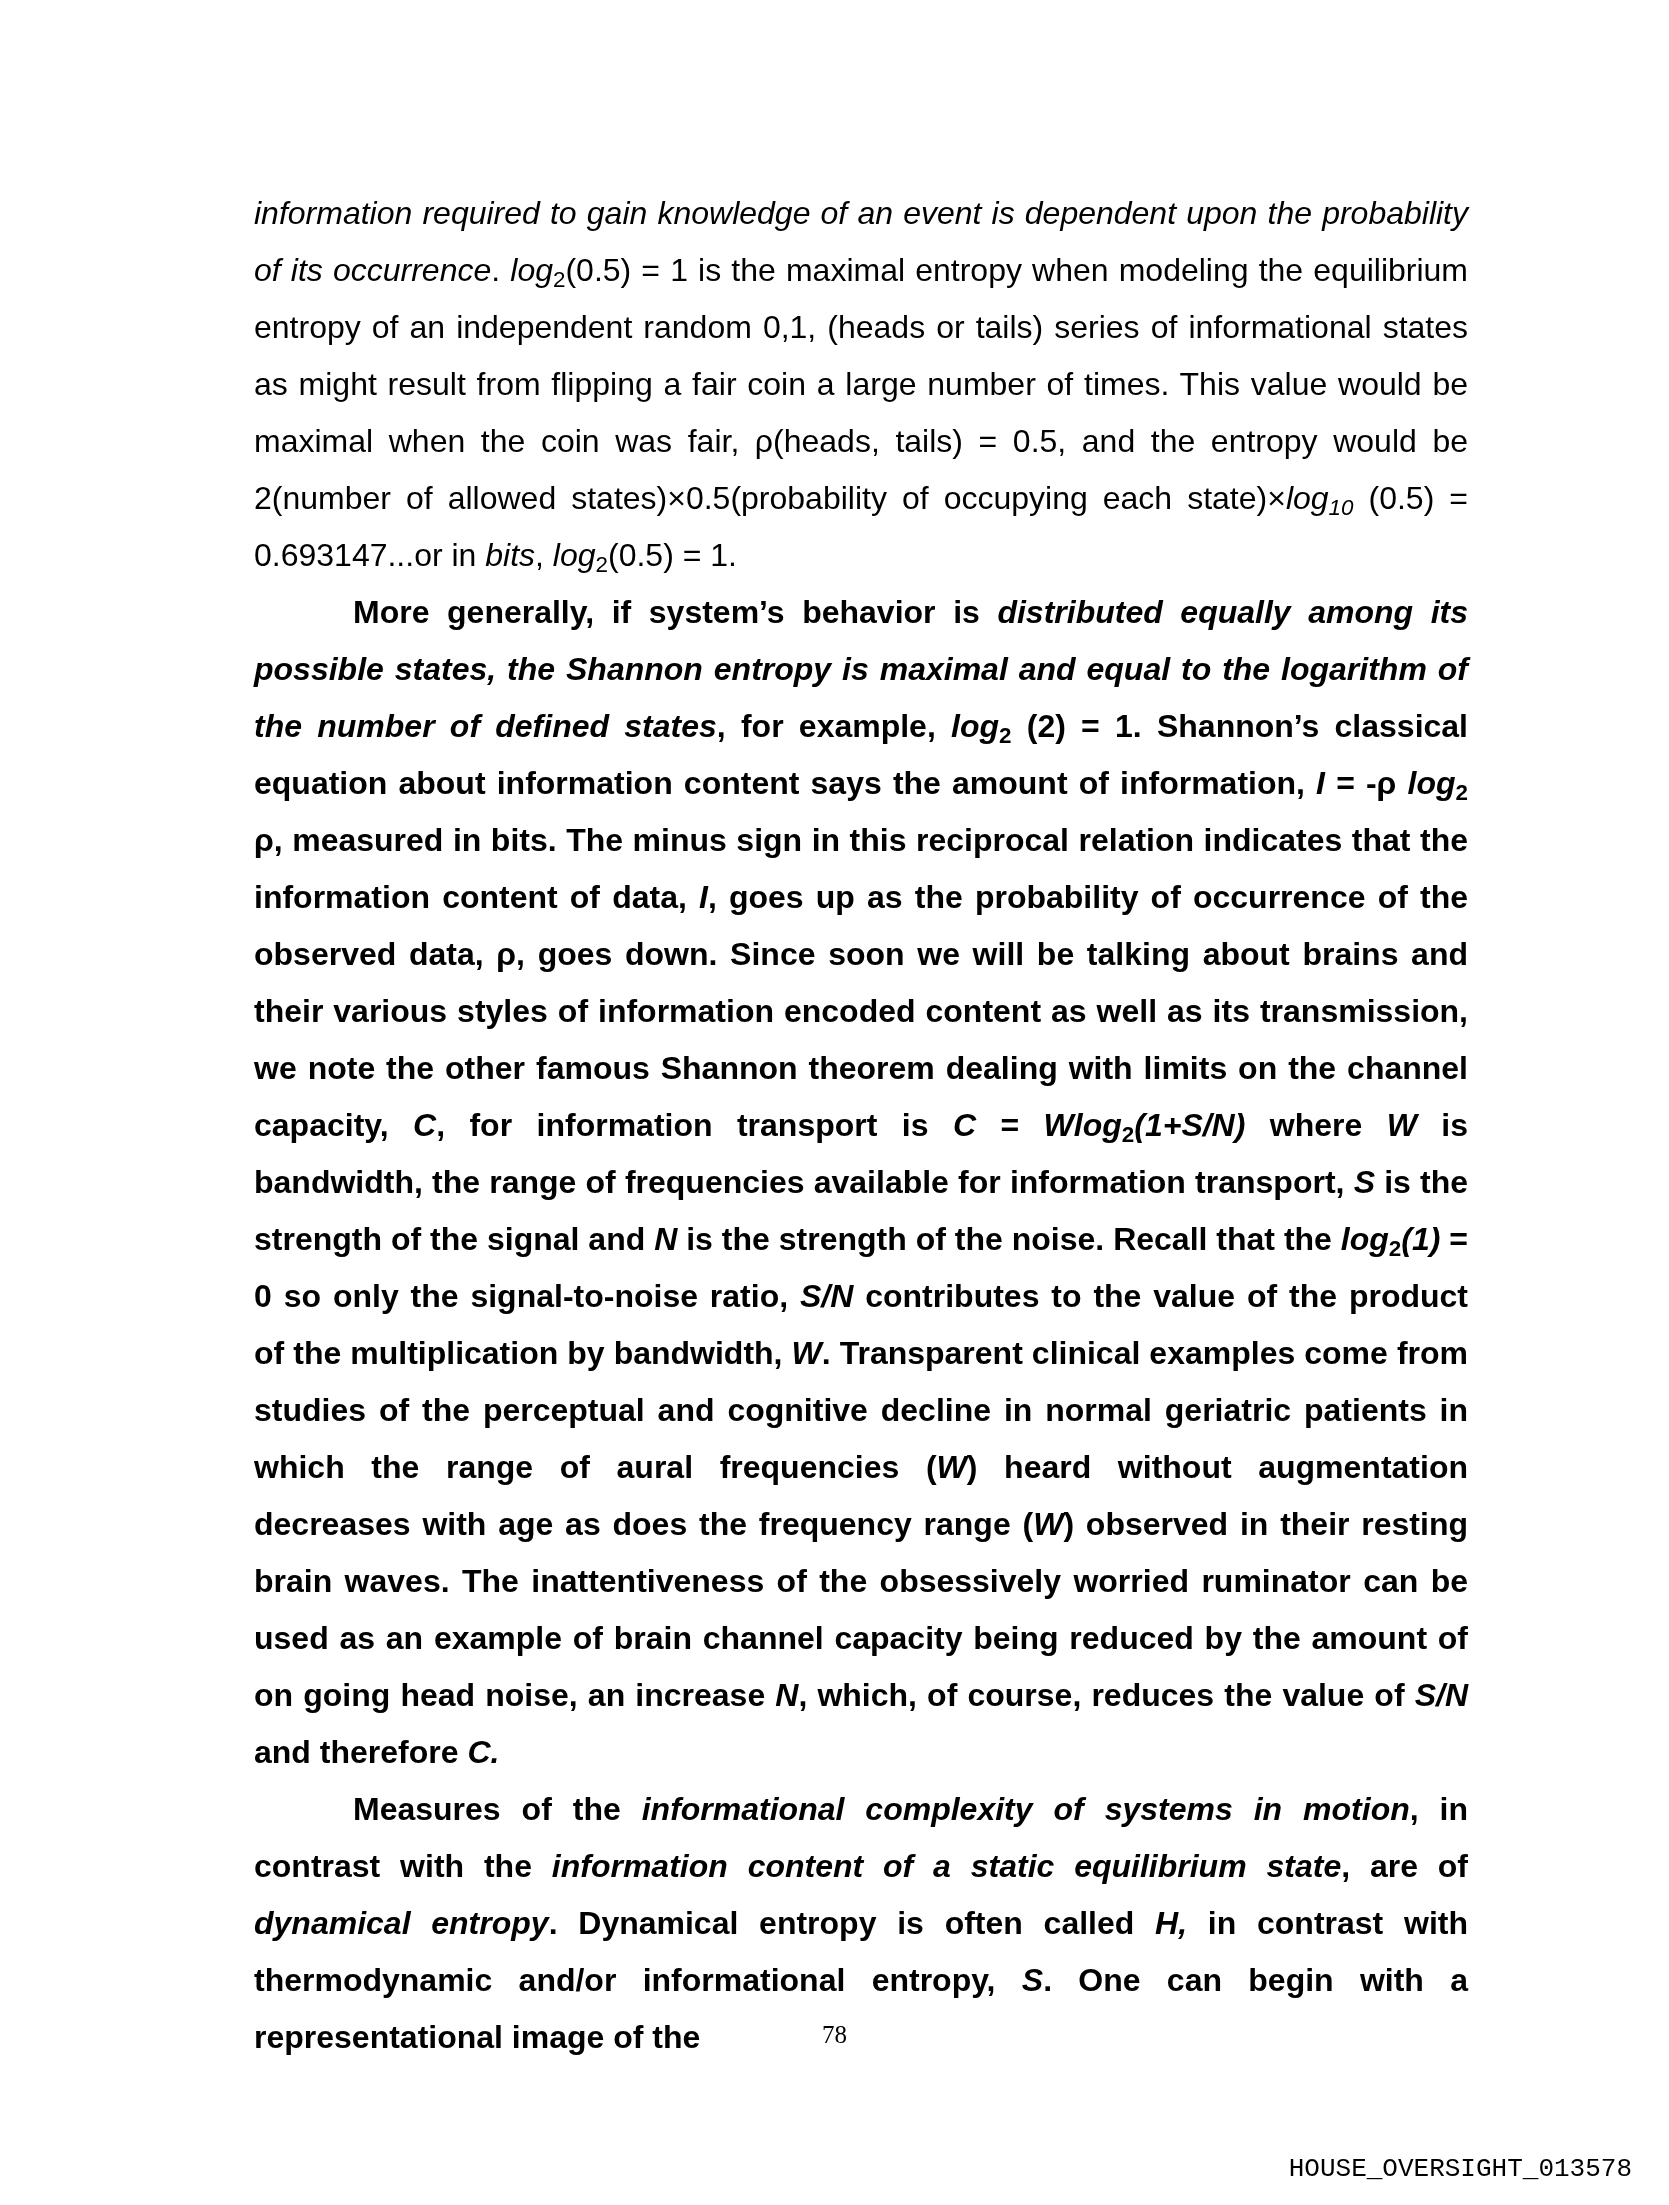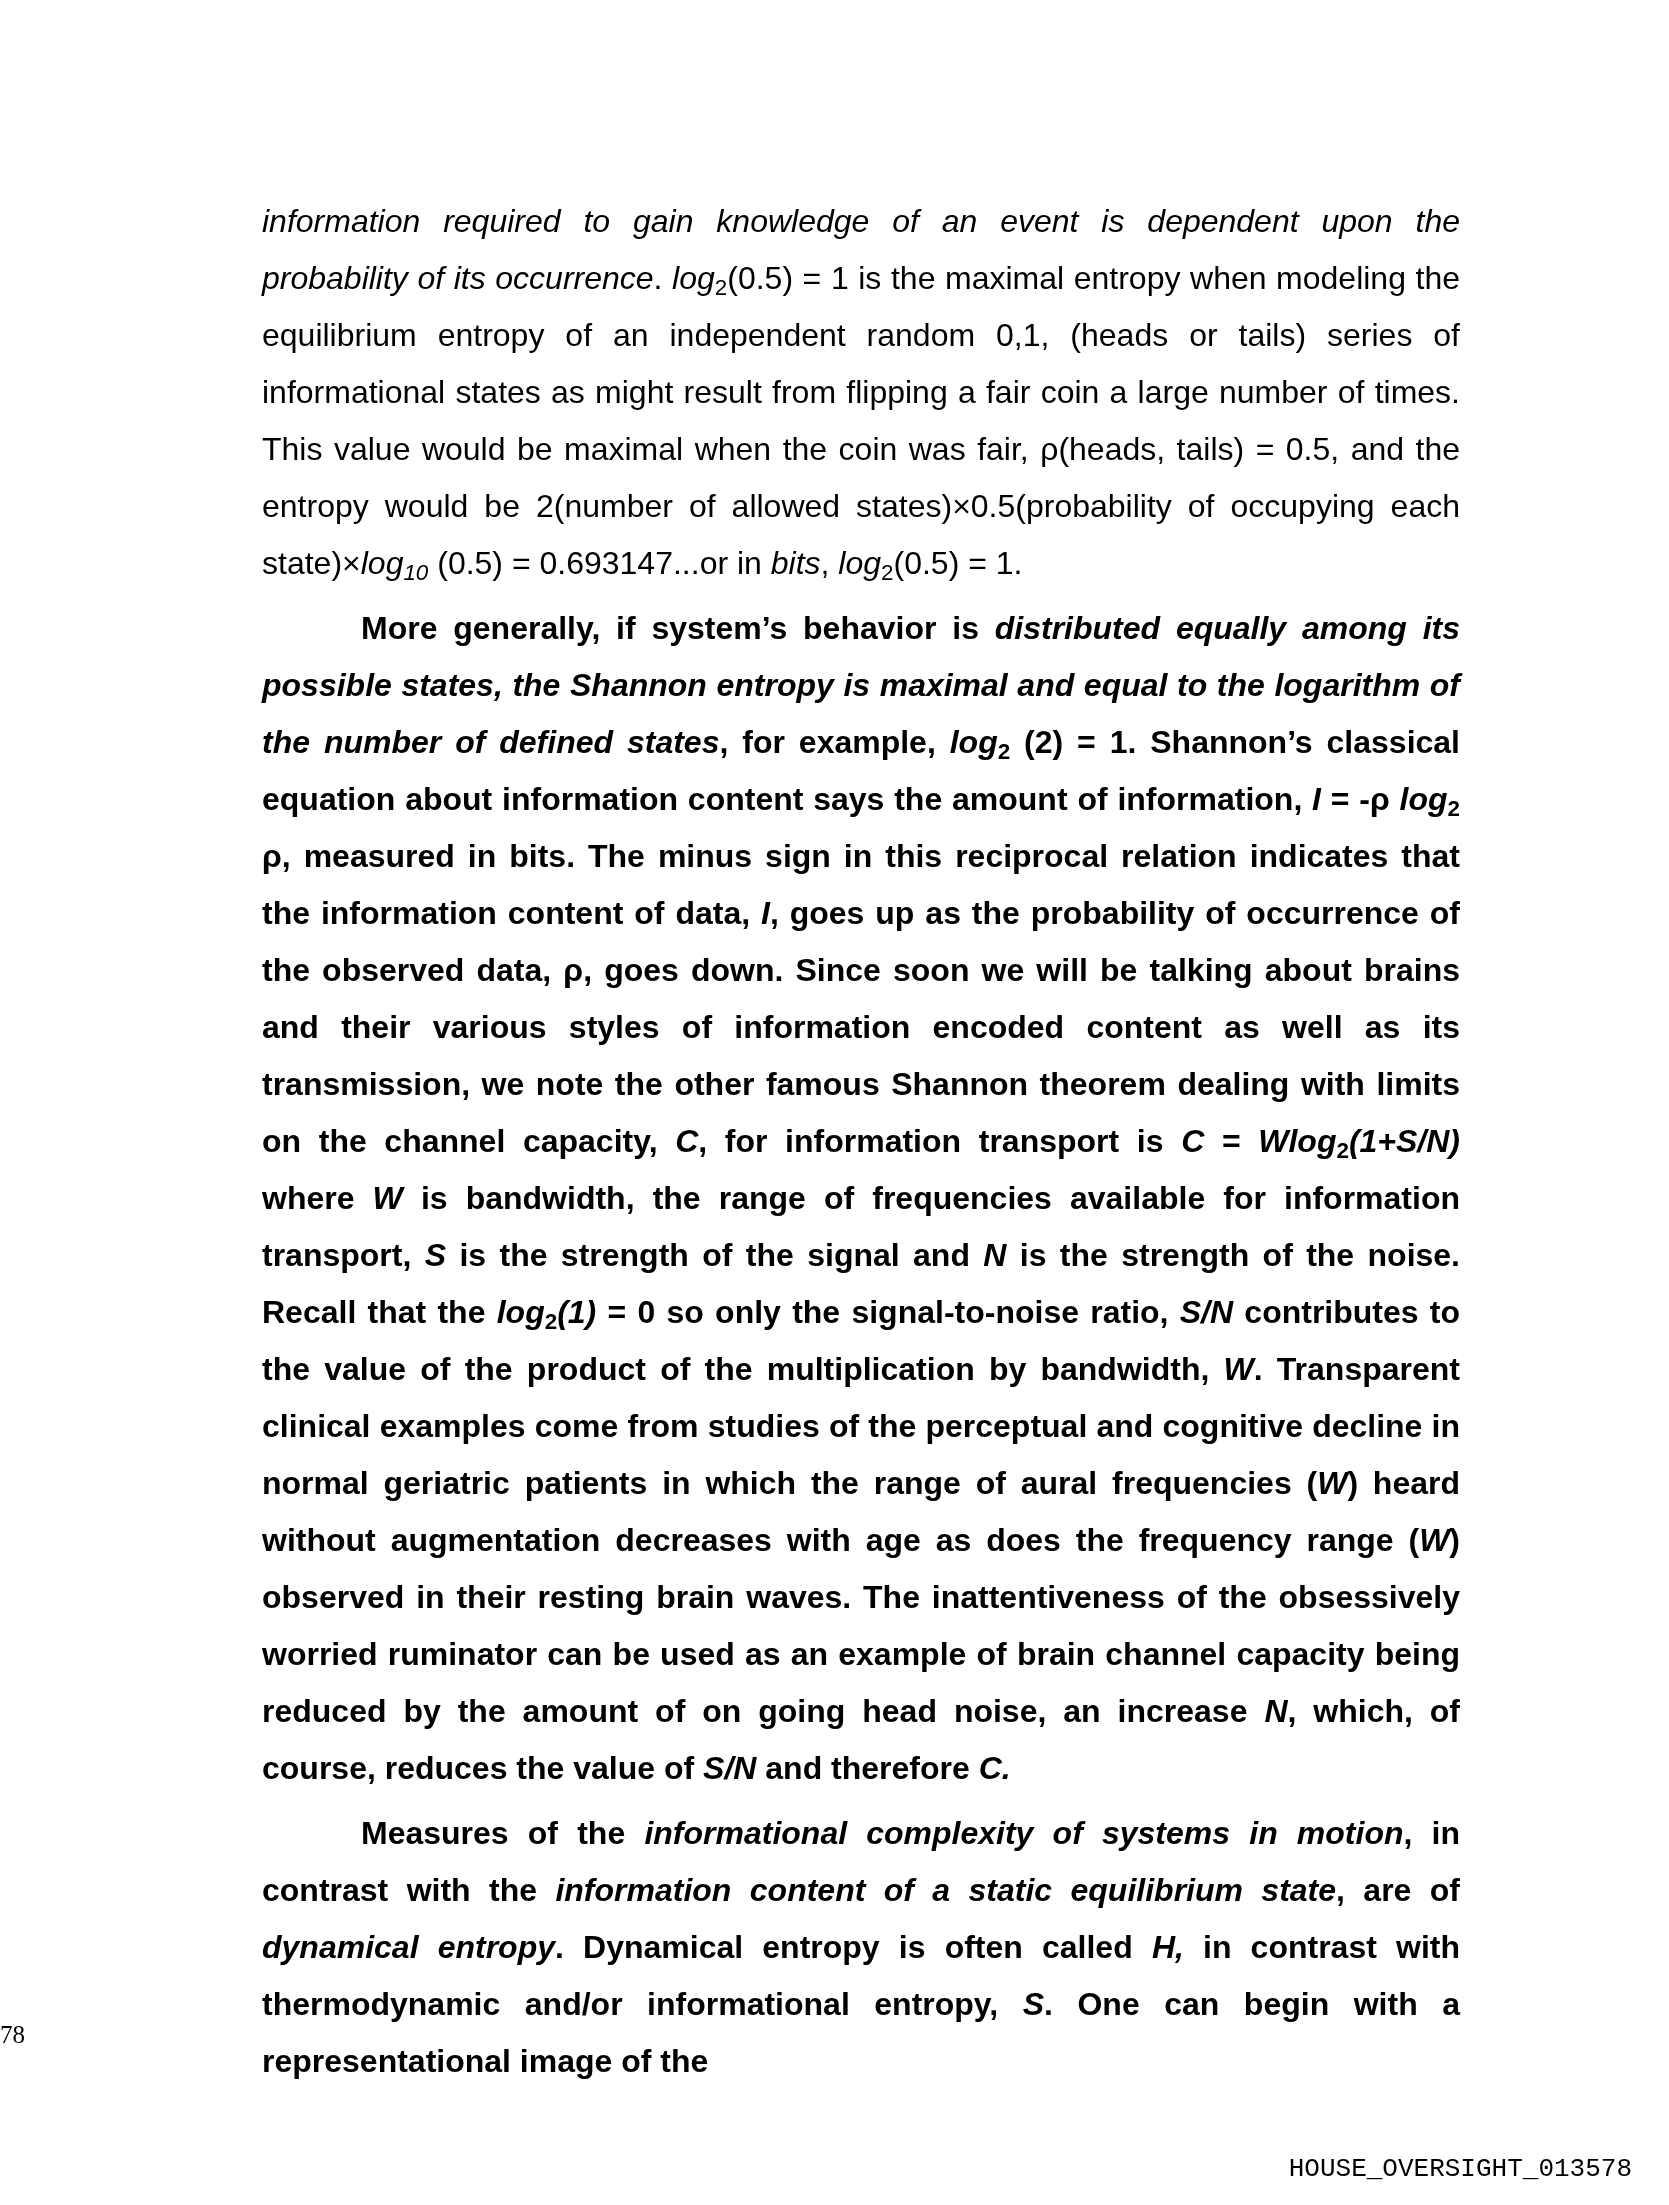--- a/index.html
+++ b/index.html
@@ -3,27 +3,28 @@
 <meta charset="utf-8">
 <style>
   html, body { margin: 0; padding: 0; background: #ffffff; }
   body { width: 1669px; height: 2205px; position: relative; overflow: hidden; color: #000; }
   .page { position: absolute; left: 254px; top: 185px; width: 1214px; }
   .para {
     font-family: "Liberation Sans", sans-serif;
     font-size: 32px;
     line-height: 57px;
     text-align: justify;
-    margin: 8px;
+    margin: 0;
   }
   .para.indent { text-indent: 99px; font-weight: bold; }
   i { font-style: italic; }
   sub { font-size: 70%; vertical-align: -0.25em; line-height: 0; }
   .page-number {
     position: absolute; left: 0; width: 1669px; top: 2021px;
+    text-align: center;
     font-family: "Liberation Serif", serif; font-size: 25px;
   }
   .bates {
     position: absolute; right: 37px; top: 2154px;
     font-family: Liberation Mono, monospace; font-size: 26px; letter-spacing: 0px;
   }
 </style>
 </head>
 <body>
 

